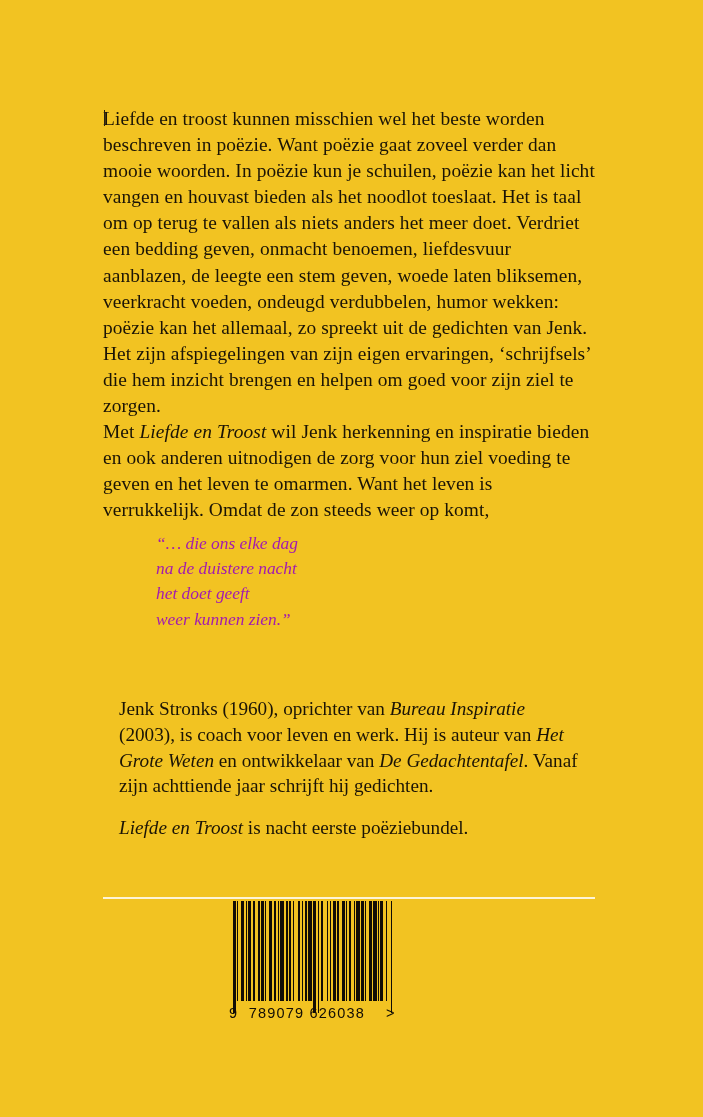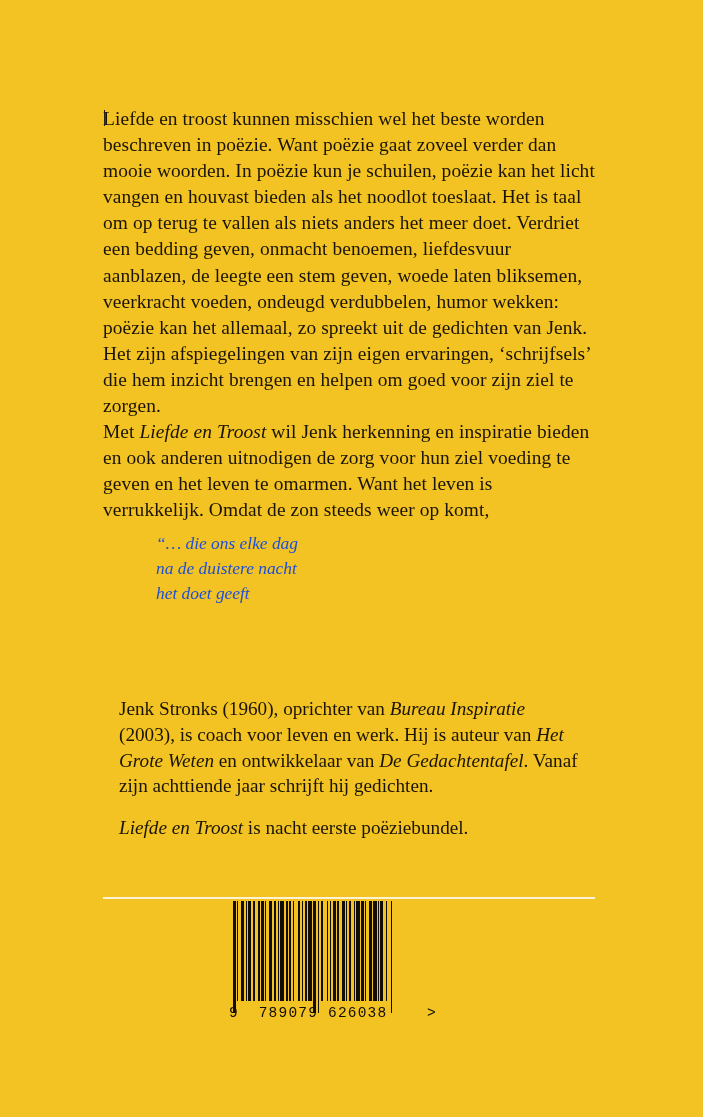--- a/index.html
+++ b/index.html
@@ -39,21 +39,21 @@
     font-style: italic;
   }
   .poem {
     position: absolute;
     left: 156px;
     top: 531px;
     width: 400px;
     font-style: italic;
     font-size: 17.4px;
     line-height: 25.2px;
-    color: #1d4ed8;
+    color: #a21caf;
   }
   .poem div {
     white-space: pre;
   }
   .bio {
     position: absolute;
     left: 103px;
     top: 680px;
     width: 492px;
     font-size: 19.2px;
@@ -94,21 +94,21 @@
   .bar {
     background: #120d05;
     height: 100px;
   }
   .bar.tall { height: 112px; }
   .barcode-digits {
     position: absolute;
     left: -4px;
     top: 104px;
     width: 240px;
-    font-family: Liberation Mono, monospace;
+    font-family: Liberation Sans, sans-serif;
     font-size: 14.5px;
     letter-spacing: 1.2px;
     color: #120d05;
     white-space: pre;
   }
   .caret {
     position: absolute;
     left: 104px;
     top: 110px;
     width: 1px;
@@ -123,20 +123,21 @@
 
   <div class="blurb">
     <p>Liefde en troost kunnen misschien wel het beste worden beschreven in poëzie. Want poëzie gaat zoveel verder dan mooie woorden. In poëzie kun je schuilen, poëzie kan het licht vangen en houvast bieden als het noodlot toeslaat. Het is taal om op terug te vallen als niets anders het meer doet. Verdriet een bedding geven, onmacht benoemen, liefdesvuur aanblazen, de leegte een stem geven, woede laten bliksemen, veerkracht voeden, ondeugd verdubbelen, humor wekken: poëzie kan het allemaal, zo spreekt uit de gedichten van Jenk. Het zijn afspiegelingen van zijn eigen ervaringen, ‘schrijfsels’ die hem inzicht brengen en helpen om goed voor zijn ziel te zorgen.</p>
     <p><span>Met </span><span class="ital">Liefde en Troost</span><span> wil Jenk herkenning en inspiratie bieden en ook anderen uitnodigen de zorg voor hun ziel voeding te geven en het leven te omarmen. Want het leven is verrukkelijk. Omdat de zon steeds weer op komt,</span></p>
   </div>
 
   <div class="poem">
     <div>“… die ons elke dag</div>
     <div>na de duistere nacht</div>
     <div>het doet geeft</div>
+    <div>weer kunnen zien.”</div>
   </div>
 
   <div class="bio">
     <p><span>Jenk Stronks (1960), oprichter van </span><span class="ital">Bureau Inspiratie</span><span> (2003),</span> <span>is coach voor leven en werk. Hij is auteur van </span><span class="ital">Het Grote</span> <span class="ital">Weten</span><span> en ontwikkelaar van </span><span class="ital">De Gedachtentafel</span><span>. Vanaf zijn</span> <span>achttiende jaar schrijft hij gedichten.</span></p>
     <p><span class="ital">Liefde en Troost</span><span> is nacht eerste poëziebundel.</span></p>
   </div>
 
   <div class="rule"></div>
 
   <div class="barcode-wrap">

